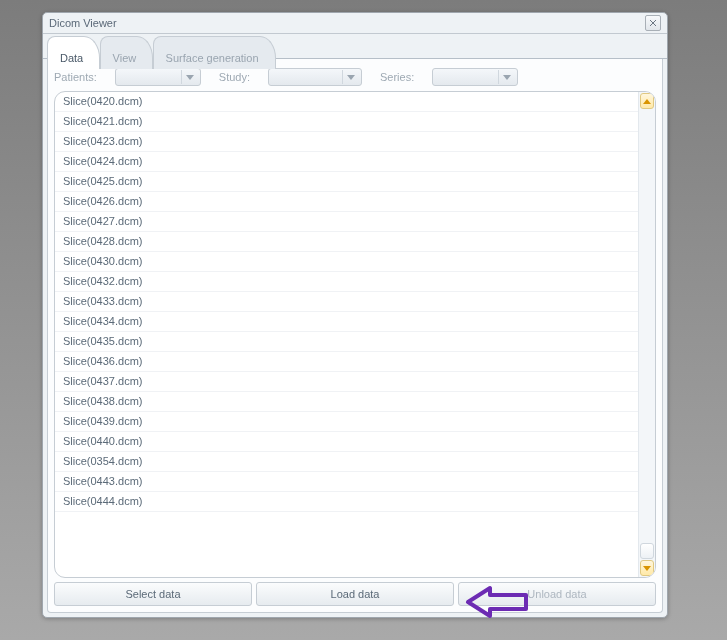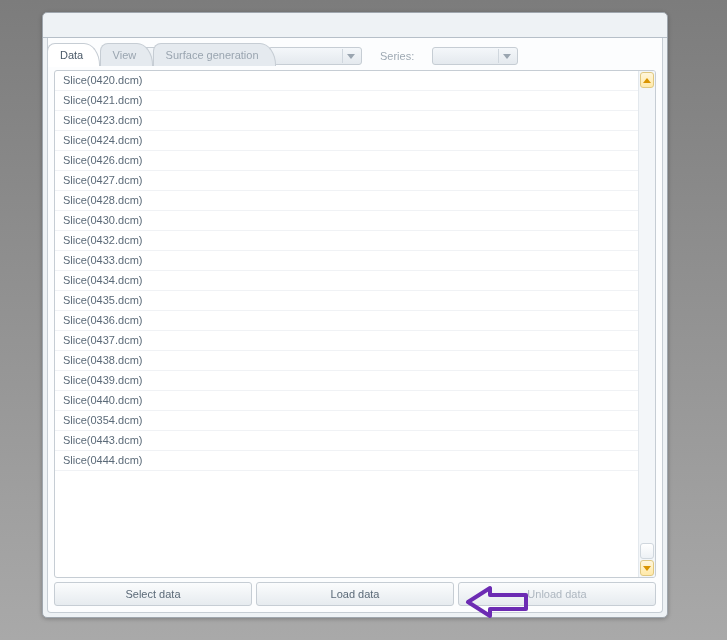--- a/index.html
+++ b/index.html
@@ -59,33 +59,32 @@
     position: relative;
     height: 22px;
     padding-left: 4px;
     margin-top: 2px;
     border-bottom: 1px solid #b6bfc8;
   }
   .tab {
     display: inline-block;
     height: 22px;
     line-height: 22px;
-    padding: 0 16px 0 12px;
+    padding: 10px 16px 0 12px;
     margin-right: -4px;
     font-size: 11px;
     color: #9aa5b0;
     background: #e5eaef;
     border: 1px solid #c6cdd4;
     border-bottom: none;
     border-top-left-radius: 8px;
     border-top-right-radius: 16px 22px;
     position: relative;
     cursor: pointer;
     z-index: 1;
-    margin-top: 28px;
   }
   .tab.active {
     background: #ffffff;
     color: #4a5968;
     z-index: 2;
     box-shadow: 0 2px 0 -1px #ffffff;
   }
 
   
   .tabbody {
@@ -131,21 +130,21 @@
   }
   .combo .arrow svg { display:block; }
   .combo.patients { width: 86px; }
   .combo.study    { width: 94px; }
   .combo.series   { width: 86px; }
 
   
   .listwrap {
     flex: 1;
     border: 1px solid #c6cdd4;
-    border-radius: 3px;
+    border-radius: 11px;
     background: #ffffff;
     position: relative;
     overflow: hidden;
     margin-bottom: 4px;
   }
   .listcontent {
     position: absolute;
     left: 0; right: 16px; top: 0; bottom: 0;
     overflow: hidden;
   }
@@ -215,20 +214,29 @@
     left: 464px;
     top: 582px;
     pointer-events: none;
   }
 </style>
 </head>
 <body>
 
 <div class="dialog">
 
+  <div class="titlebar">
+    <span>Dicom Viewer</span>
+    <span class="closebtn">
+      <svg width="8" height="8" viewBox="0 0 8 8">
+        <rect x="0" y="0" width="8" height="8" fill="none"></rect>
+        <path d="M1 1 L7 7 M7 1 L1 7" stroke="#6b7683" stroke-width="1"></path>
+      </svg>
+    </span>
+  </div>
 
   <div class="tabstrip">
     <span class="tab active">Data</span>
     <span class="tab">View</span>
     <span class="tab">Surface generation</span>
   </div>
 
   <div class="tabbody">
 
     <div class="filterrow">
@@ -257,20 +265,21 @@
         </span>
       </span>
     </div>
 
     <div class="listwrap">
       <div class="listcontent" id="list-content">
           <div class="row">Slice(0420.dcm)</div>
           <div class="row">Slice(0421.dcm)</div>
           <div class="row">Slice(0423.dcm)</div>
           <div class="row">Slice(0424.dcm)</div>
+          <div class="row">Slice(0425.dcm)</div>
           <div class="row">Slice(0426.dcm)</div>
           <div class="row">Slice(0427.dcm)</div>
           <div class="row">Slice(0428.dcm)</div>
           <div class="row">Slice(0430.dcm)</div>
           <div class="row">Slice(0432.dcm)</div>
           <div class="row">Slice(0433.dcm)</div>
           <div class="row">Slice(0434.dcm)</div>
           <div class="row">Slice(0435.dcm)</div>
           <div class="row">Slice(0436.dcm)</div>
           <div class="row">Slice(0437.dcm)</div>

